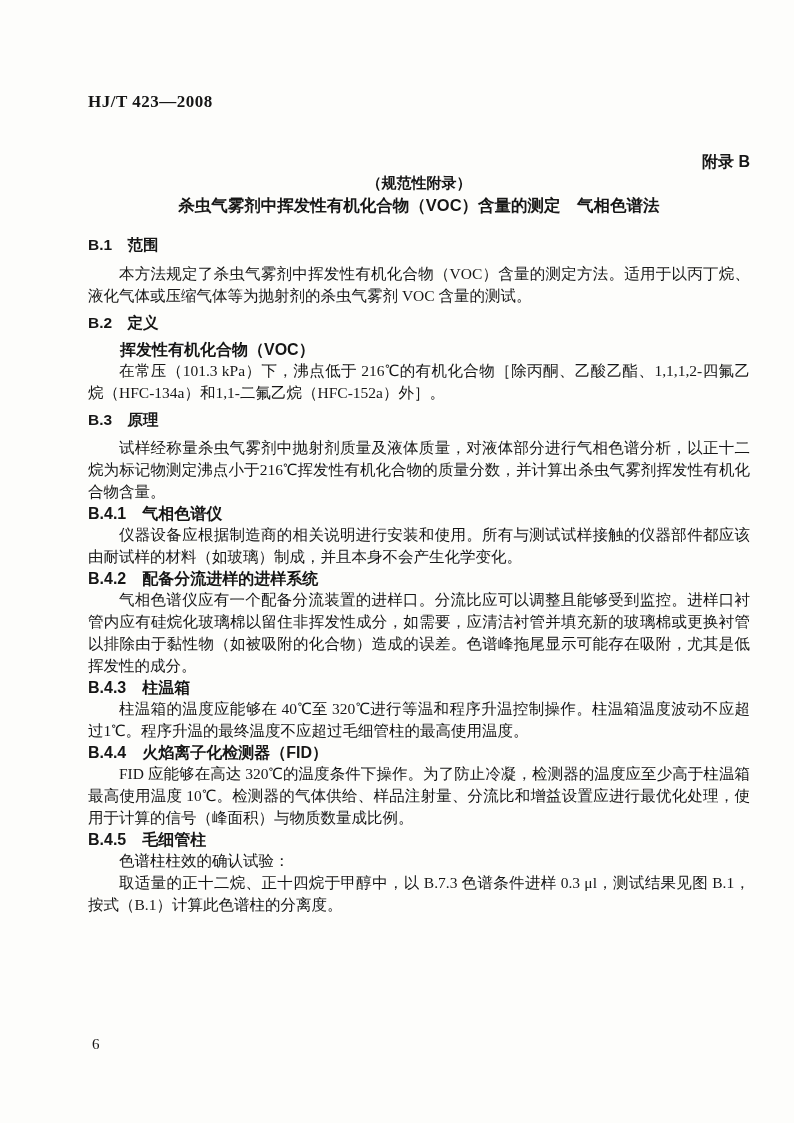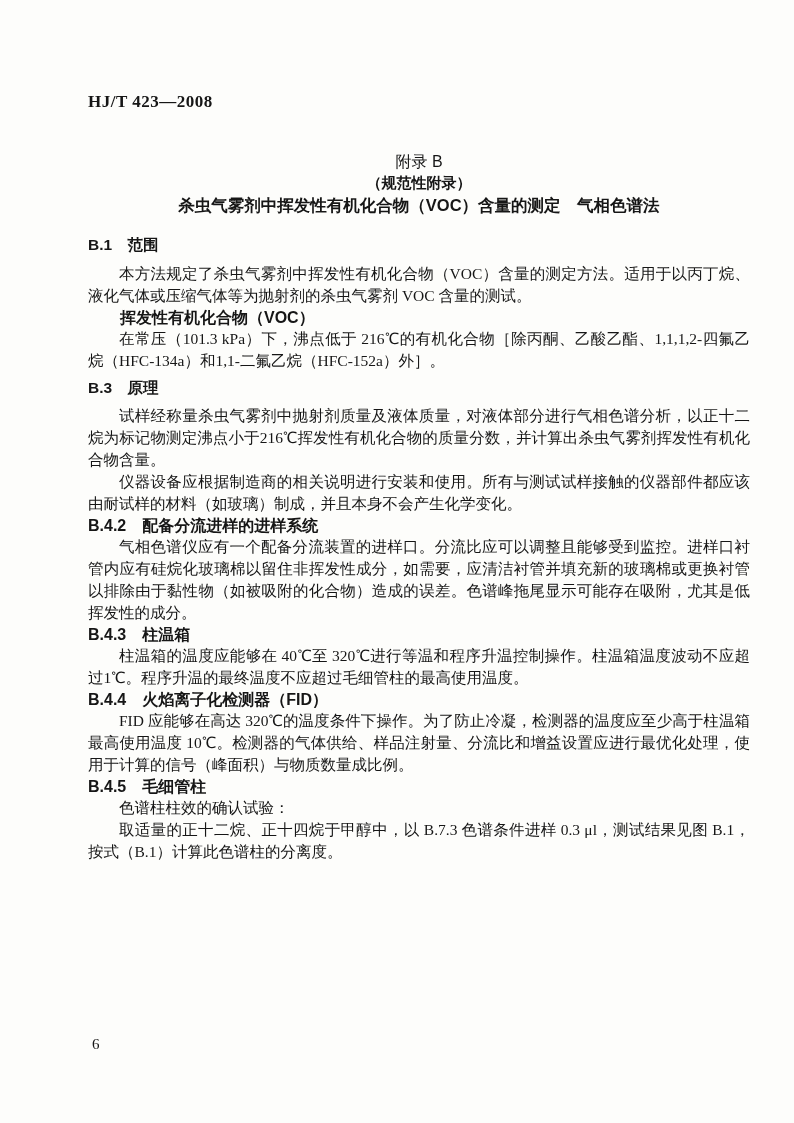--- a/index.html
+++ b/index.html
@@ -24,23 +24,24 @@
     font-size: 17px;
     line-height: 20px;
     margin: 0 0 40px 0;
     letter-spacing: 0.5px;
   }
   .title-block {
     text-align: center;
   }
   .appendix-label {
     font-family: "Liberation Sans", sans-serif;
-    font-weight: normal;
+    font-weight: bold;
     font-size: 16px;
     line-height: 20px;
+    text-align: right;
   }
   .appendix-type {
     font-family: "Liberation Sans", sans-serif;
     font-weight: bold;
     font-size: 15px;
     line-height: 22px;
   }
   .appendix-title {
     font-family: "Liberation Sans", sans-serif;
     font-weight: bold;
@@ -96,27 +97,29 @@
 
   <div class="title-block">
     <div class="appendix-label">附录 B</div>
     <div class="appendix-type">（规范性附录）</div>
     <div class="appendix-title">杀虫气雾剂中挥发性有机化合物（VOC）含量的测定　气相色谱法</div>
   </div>
 
   <h2 class="section-heading first">B.1　范围</h2>
   <p class="body-text">本方法规定了杀虫气雾剂中挥发性有机化合物（VOC）含量的测定方法。适用于以丙丁烷、液化气体或压缩气体等为抛射剂的杀虫气雾剂 VOC 含量的测试。</p>
 
+  <h2 class="section-heading">B.2　定义</h2>
   <h3 class="sub-heading indented">挥发性有机化合物（VOC）</h3>
   <p class="body-text">在常压（101.3 kPa）下，沸点低于 216℃的有机化合物［除丙酮、乙酸乙酯、1,1,1,2-四氟乙烷（HFC-134a）和1,1-二氟乙烷（HFC-152a）外］。</p>
 
   <h2 class="section-heading">B.3　原理</h2>
   <p class="body-text">试样经称量杀虫气雾剂中抛射剂质量及液体质量，对液体部分进行气相色谱分析，以正十二烷为标记物测定沸点小于216℃挥发性有机化合物的质量分数，并计算出杀虫气雾剂挥发性有机化合物含量。</p>
 
 
+  <h3 class="sub-heading">B.4.1　气相色谱仪</h3>
   <p class="body-text">仪器设备应根据制造商的相关说明进行安装和使用。所有与测试试样接触的仪器部件都应该由耐试样的材料（如玻璃）制成，并且本身不会产生化学变化。</p>
 
   <h3 class="sub-heading gap-top">B.4.2　配备分流进样的进样系统</h3>
   <p class="body-text">气相色谱仪应有一个配备分流装置的进样口。分流比应可以调整且能够受到监控。进样口衬管内应有硅烷化玻璃棉以留住非挥发性成分，如需要，应清洁衬管并填充新的玻璃棉或更换衬管以排除由于黏性物（如被吸附的化合物）造成的误差。色谱峰拖尾显示可能存在吸附，尤其是低挥发性的成分。</p>
 
   <h3 class="sub-heading">B.4.3　柱温箱</h3>
   <p class="body-text">柱温箱的温度应能够在 40℃至 320℃进行等温和程序升温控制操作。柱温箱温度波动不应超过1℃。程序升温的最终温度不应超过毛细管柱的最高使用温度。</p>
 
   <h3 class="sub-heading">B.4.4　火焰离子化检测器（FID）</h3>
   <p class="body-text">FID 应能够在高达 320℃的温度条件下操作。为了防止冷凝，检测器的温度应至少高于柱温箱最高使用温度 10℃。检测器的气体供给、样品注射量、分流比和增益设置应进行最优化处理，使用于计算的信号（峰面积）与物质数量成比例。</p>

